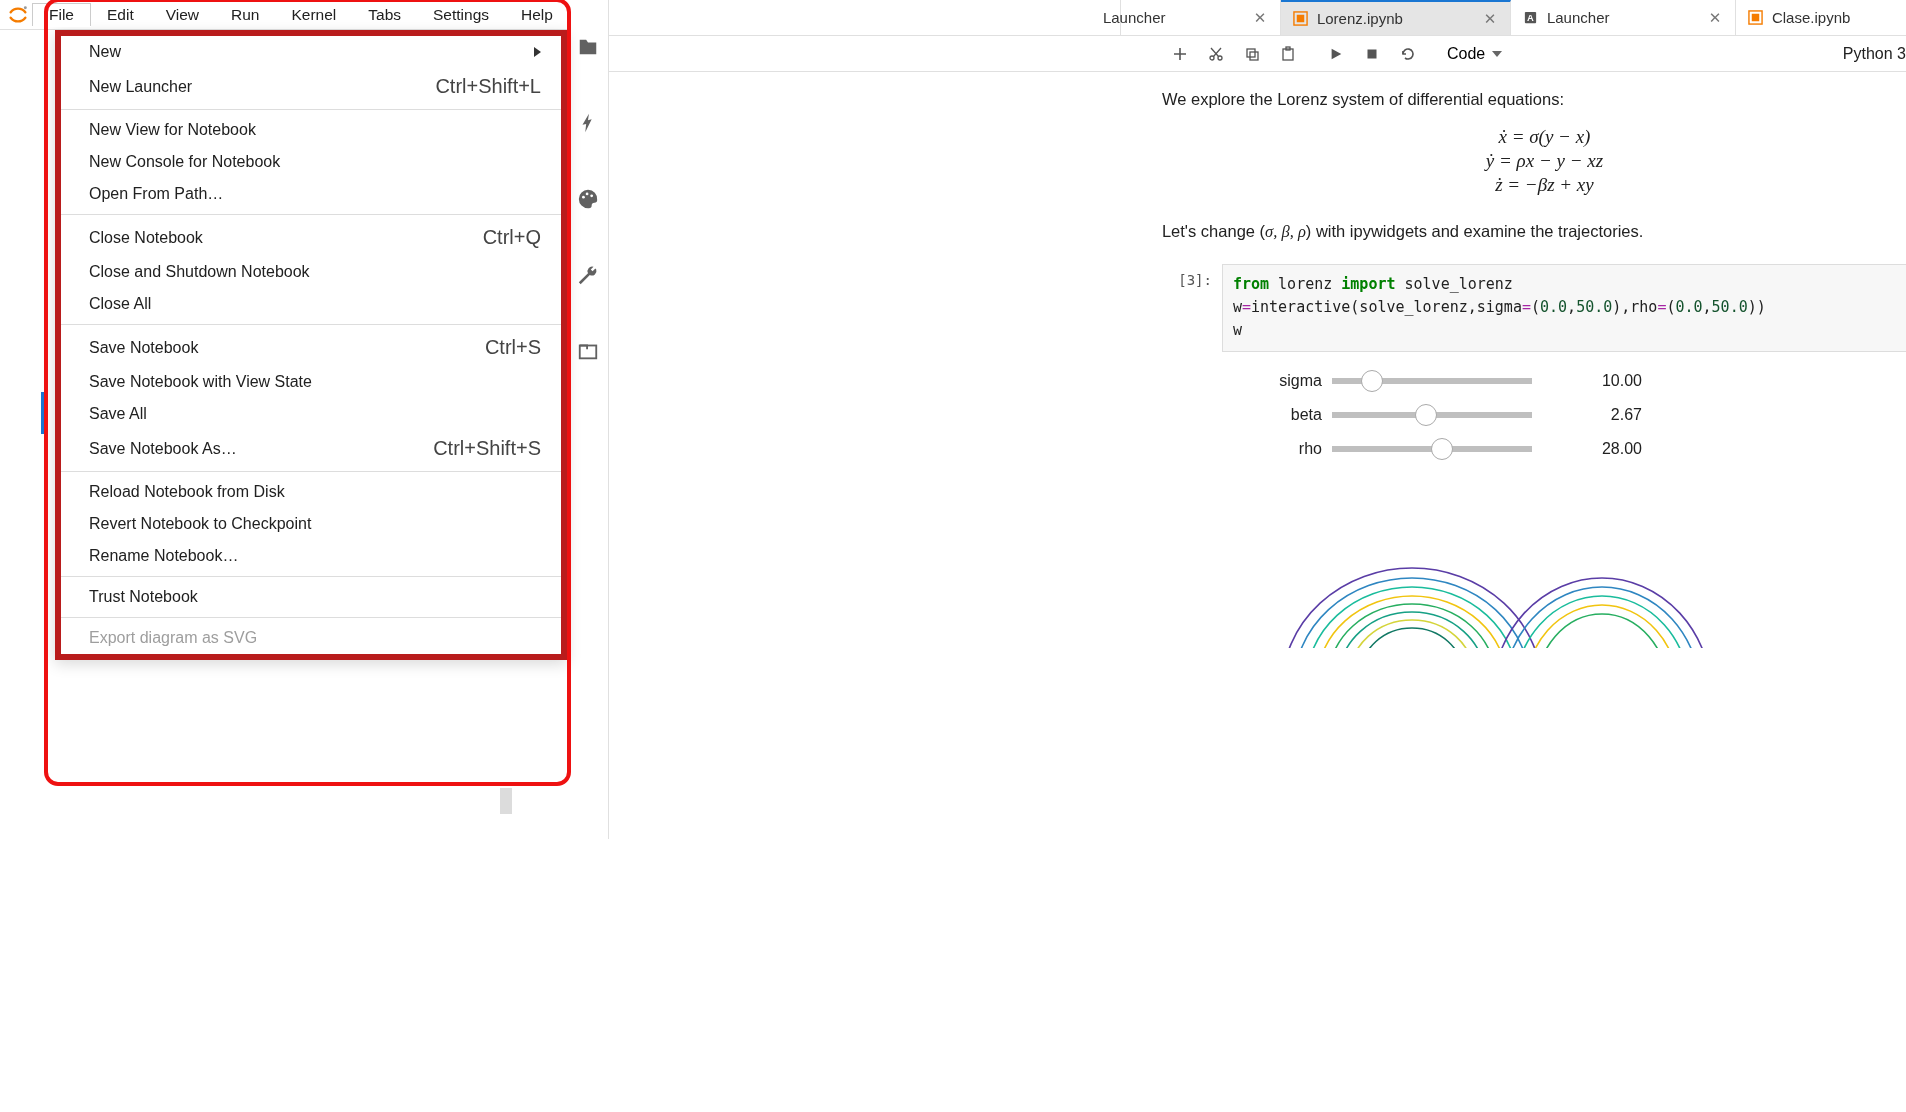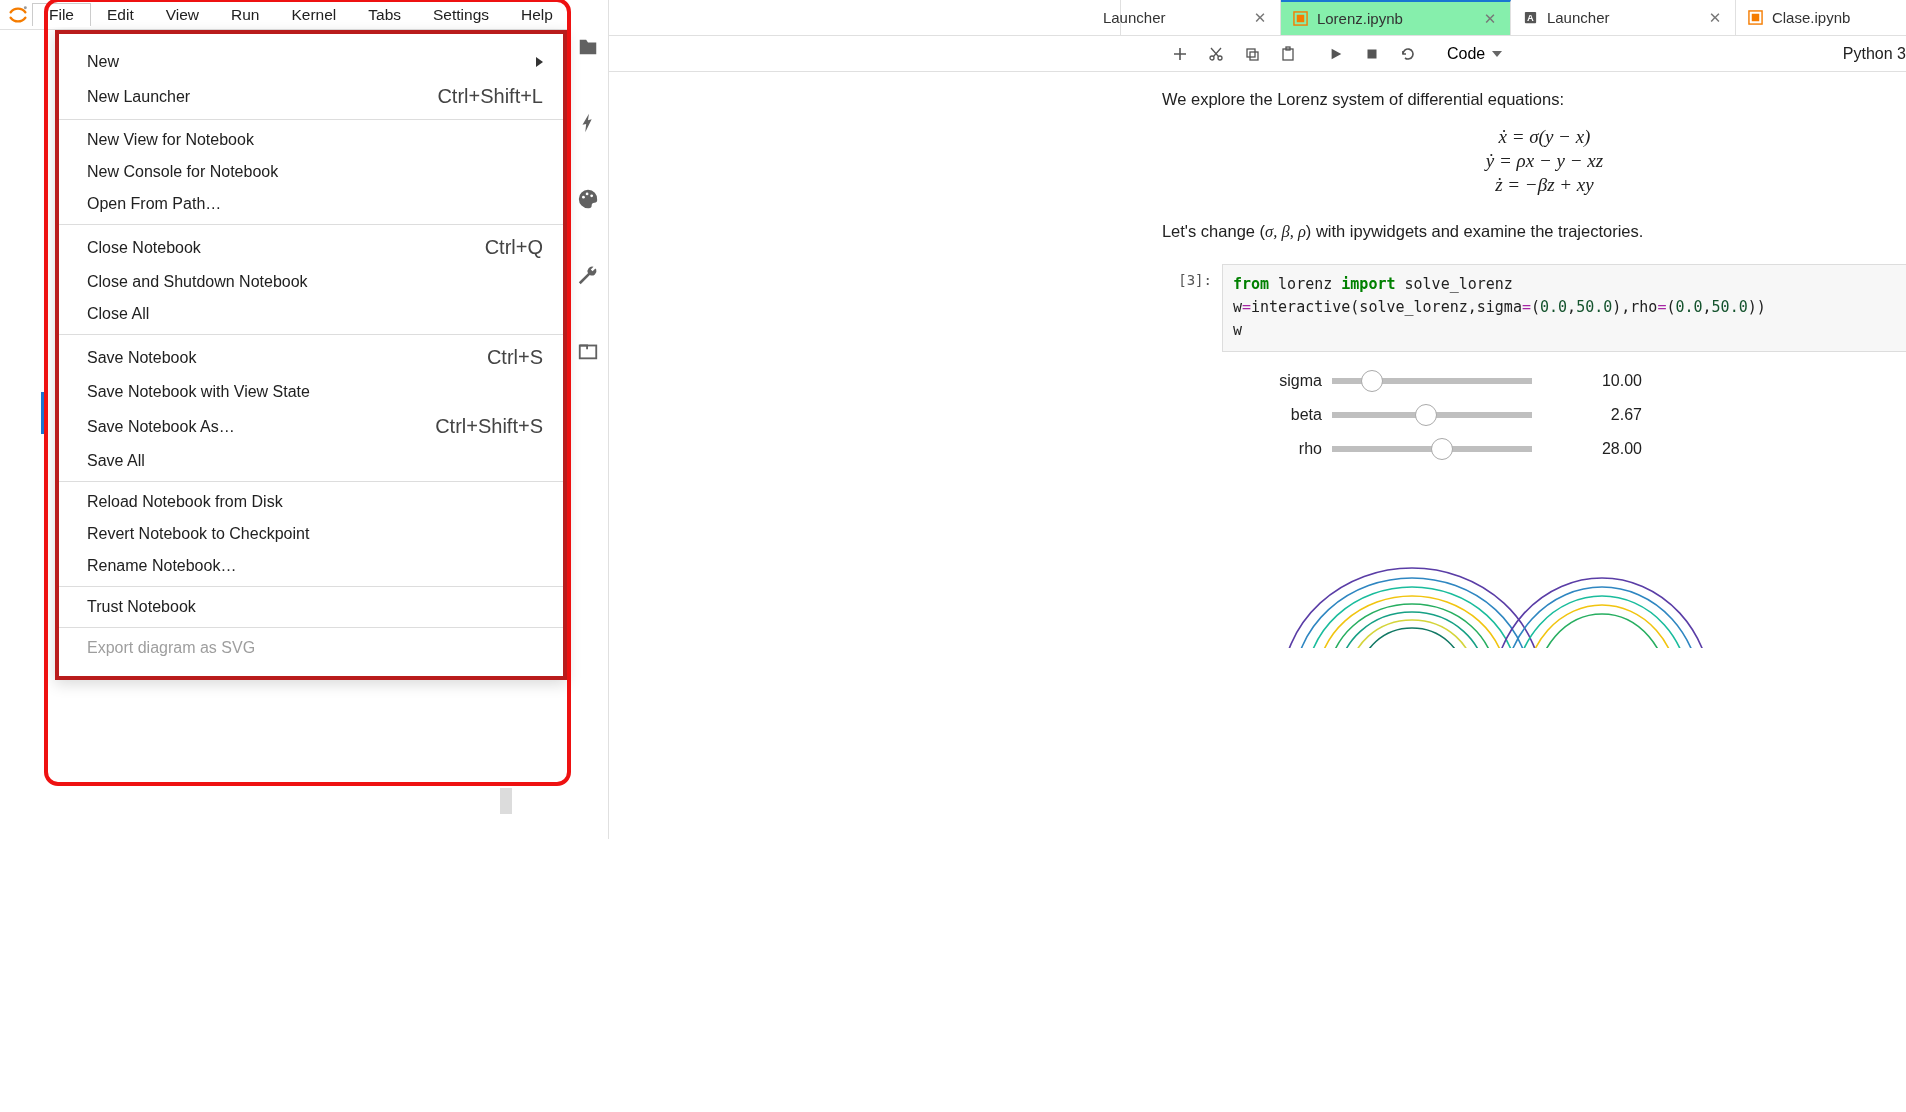--- a/index.html
+++ b/index.html
@@ -92,21 +92,21 @@
       padding: 0 12px;
       border-right: 1px solid #e0e0e0;
       gap: 8px;
       min-width: 160px;
       font-size: 15px;
       color: #333;
       cursor: pointer;
     }
     .tab.active {
       border-top: 2px solid #1976d2;
-      background: #86efac;
+      background: #e5e5e5;
     }
     .tab .tab-icon {
       width: 16px; height: 16px; display: inline-flex; align-items: center; justify-content: center;
     }
     .tab .tab-close {
       margin-left: auto;
       color: #777;
       width: 16px; text-align: center;
     }
 
@@ -237,24 +237,24 @@
       overflow: hidden;
     }
 
     
     .file-menu {
       position: absolute;
       left: 55px;
       top: 30px;
       width: 512px;
       background: #fff;
-      border: 4px solid #b91c1c;
+      border: 6px solid #b91c1c;
       box-shadow: 0 4px 14px rgba(0,0,0,0.15);
       z-index: 100;
-      padding: 12px 0;
+      padding: 0 0;
       font-size: 16px;
     }
     .menu-entry {
       display: flex; align-items: center;
       padding: 7px 20px 7px 28px;
       cursor: pointer;
     }
     .menu-entry.disabled { color: #9e9e9e; }
     .menu-entry .shortcut { margin-left: auto; color: #444; font-size: 20px;}
     .menu-entry .submenu-arrow {
@@ -557,25 +557,25 @@
       </div>
     <div class="menu-sep"></div>
     <div class="menu-entry">
         <span>Save Notebook</span>
         <span class="shortcut">Ctrl+S</span>
       </div>
     <div class="menu-entry">
         <span>Save Notebook with View State</span>
       </div>
     <div class="menu-entry">
+        <span>Save All</span>
+      </div>
+    <div class="menu-entry">
         <span>Save Notebook As…</span>
         <span class="shortcut">Ctrl+Shift+S</span>
-      </div>
-    <div class="menu-entry">
-        <span>Save All</span>
       </div>
     <div class="menu-sep"></div>
     <div class="menu-entry">
         <span>Reload Notebook from Disk</span>
       </div>
     <div class="menu-entry">
         <span>Revert Notebook to Checkpoint</span>
       </div>
     <div class="menu-entry">
         <span>Rename Notebook…</span>

